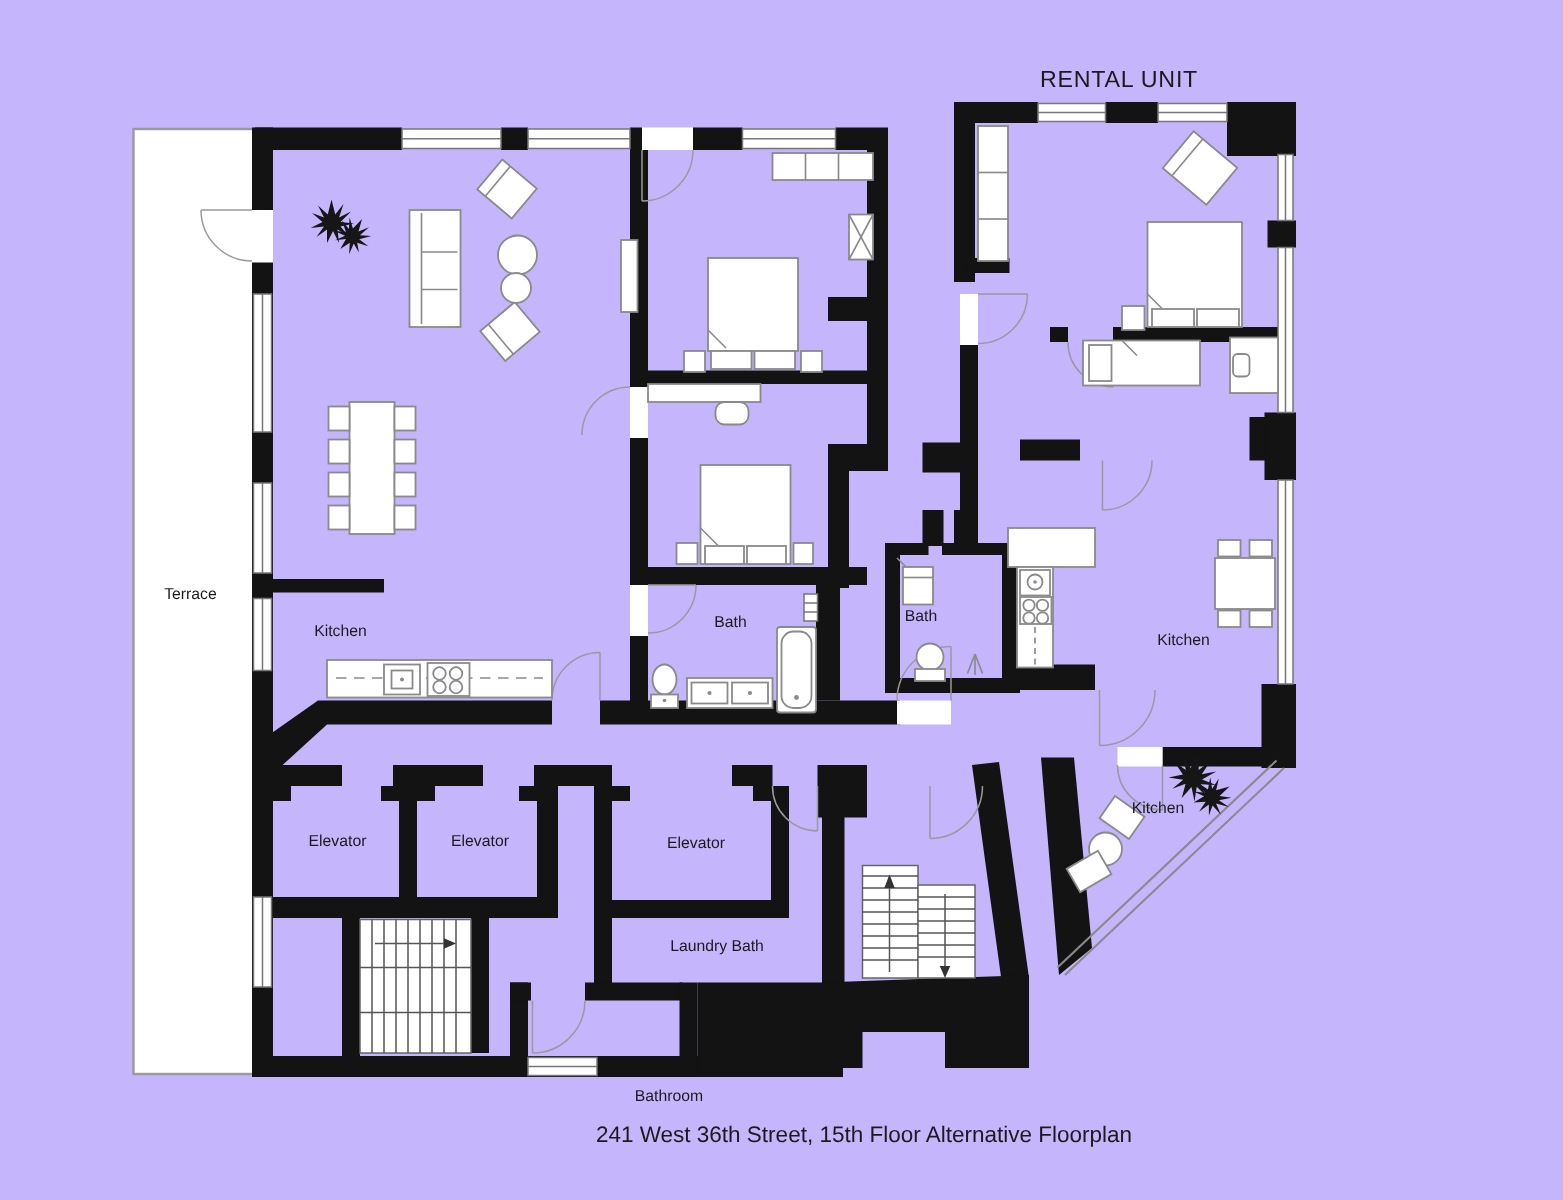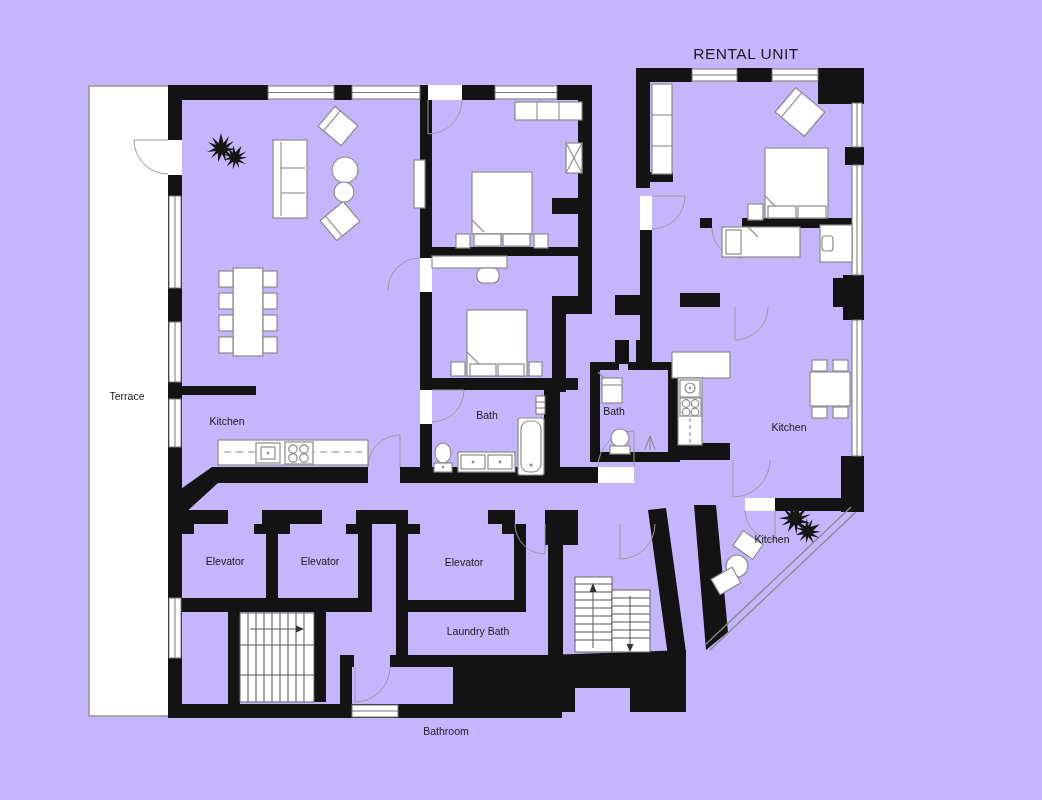--- a/index.html
+++ b/index.html
@@ -458,13 +458,14 @@
   <div class="lbl room" style="left:227px;top:421px;">Kitchen</div>
   <div class="lbl room" style="left:487px;top:415px;">Bath</div>
   <div class="lbl room" style="left:614px;top:411px;">Bath</div>
   <div class="lbl room" style="left:789px;top:427px;">Kitchen</div>
   <div class="lbl room" style="left:225px;top:561px;">Elevator</div>
   <div class="lbl room" style="left:320px;top:561px;">Elevator</div>
   <div class="lbl room" style="left:464px;top:562px;">Elevator</div>
   <div class="lbl room" style="left:478px;top:631px;">Laundry Bath</div>
   <div class="lbl room" style="left:446px;top:687px;margin-top:44px;">Bathroom</div>
   <div class="lbl room" style="left:772px;top:539px;">Kitchen</div>
+  <div class="lbl caption" style="left:576px;top:757px;">241 West 36th Street, 15th Floor Alternative Floorplan</div>
 </div>
 
 </body></html>

